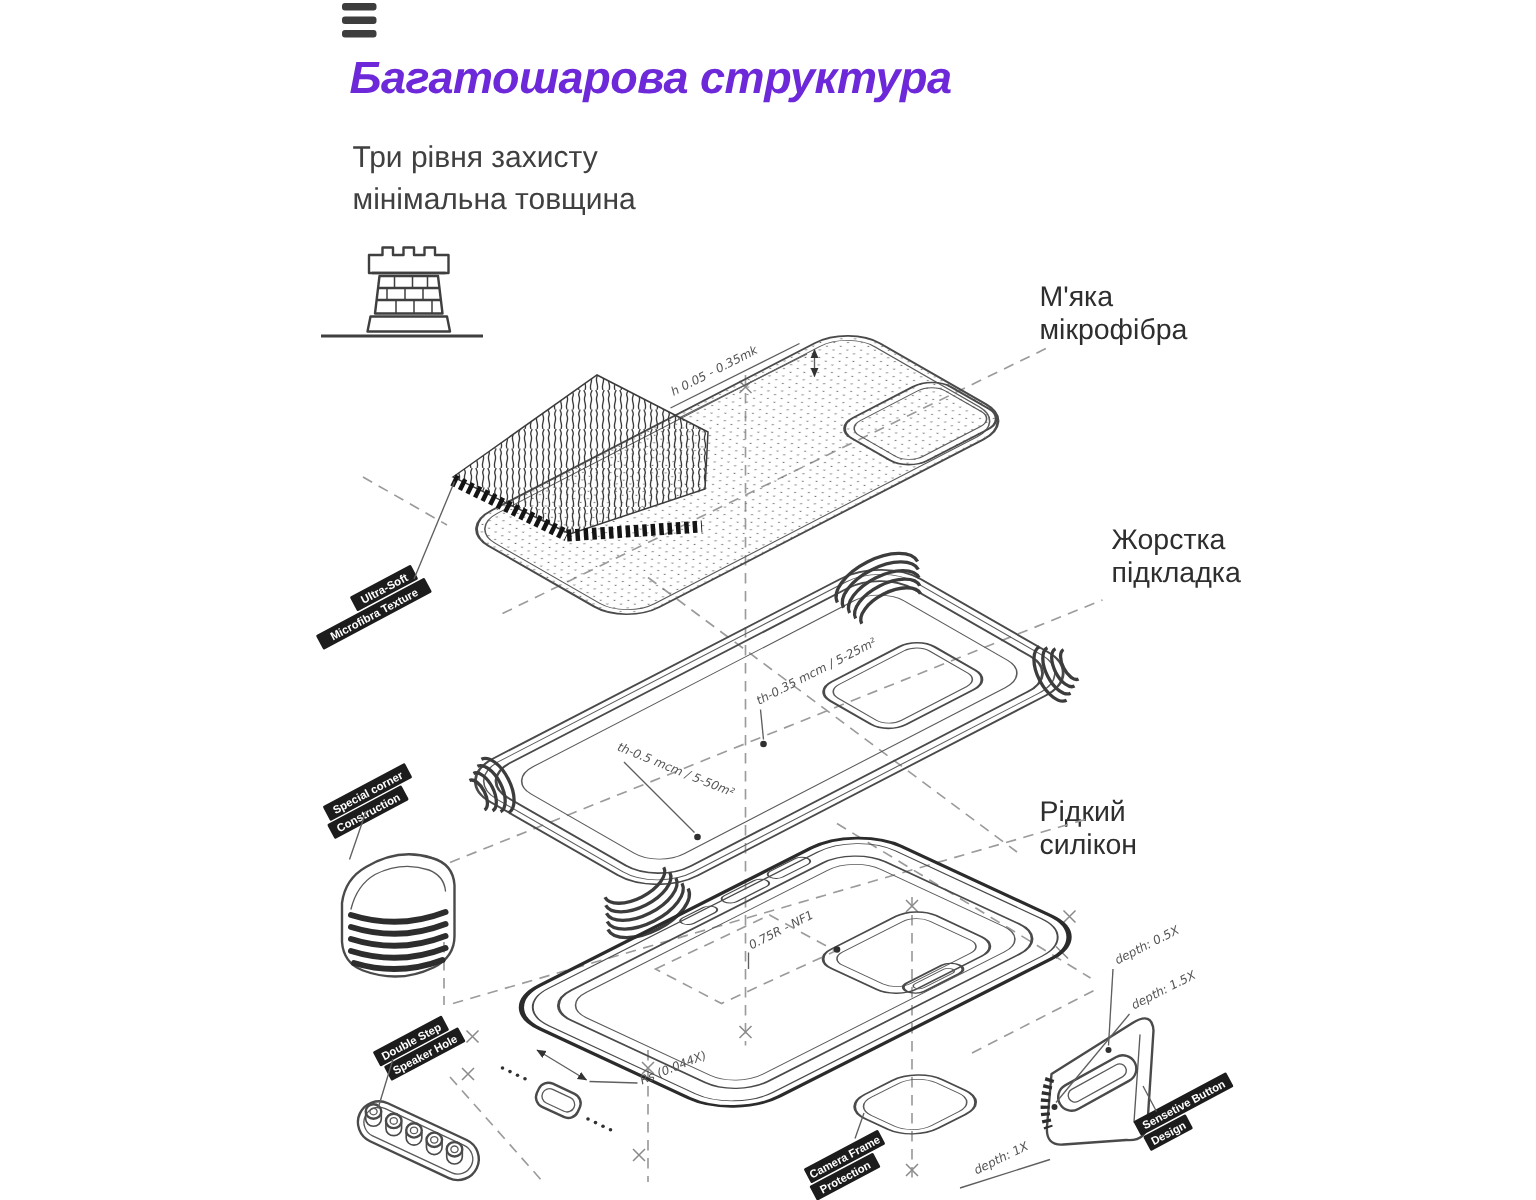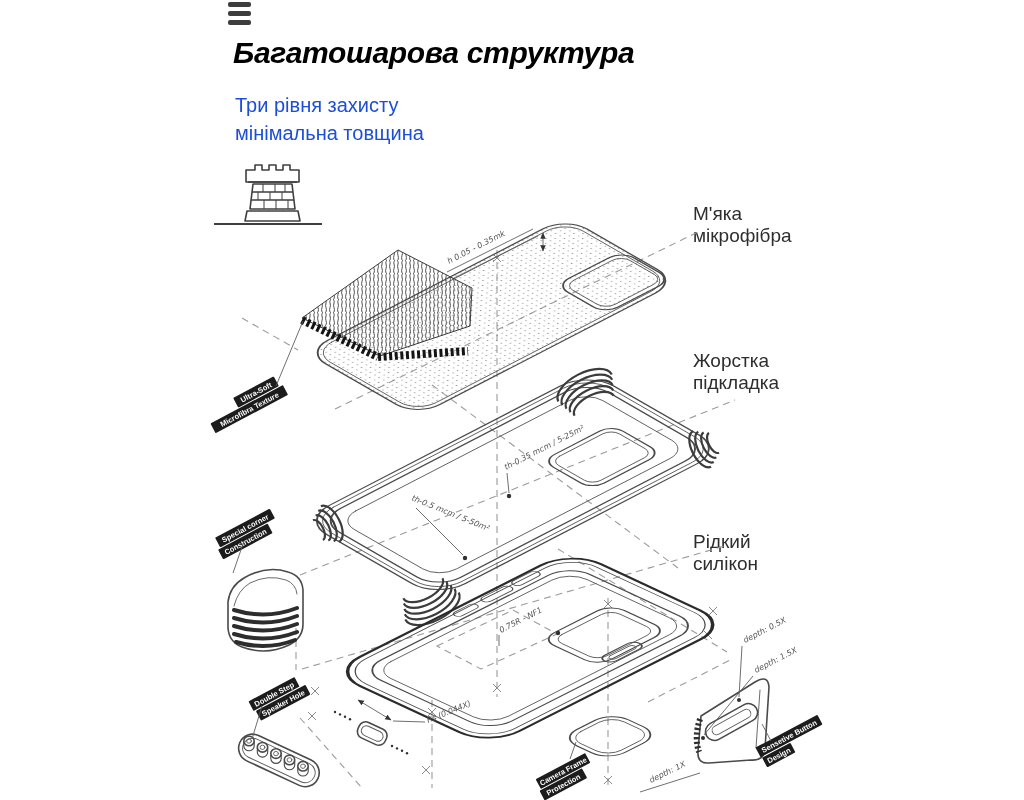--- a/index.html
+++ b/index.html
@@ -2,26 +2,26 @@
 <html><head>
 <meta charset="utf-8">
 <style>
   html,body{margin:0;padding:0;background:#fff;}
   .canvas{position:relative;width:1024px;height:800px;background:#ffffff;overflow:hidden;
           font-family:"Liberation Sans",sans-serif;color:#3a3a3a;}
   
   .menu{position:absolute;left:228px;top:2px;width:23px;}
   .menu i{display:block;height:5px;background:#3d3d3d;border-radius:2px;margin-bottom:4px;}
   .title{position:absolute;left:233px;top:36px;font-size:30px;font-weight:800;font-style:italic;
-         color:#000000;letter-spacing:-0.3px;white-space:nowrap;}
-  .subtitle{position:absolute;left:235px;top:92px;font-size:20px;line-height:1.38;color:#1d4ed8;
+         color:#6d28d9;letter-spacing:-0.3px;white-space:nowrap;}
+  .subtitle{position:absolute;left:235px;top:92px;font-size:20px;line-height:1.38;color:#404040;
             white-space:pre-line;}
   
   .mlabel{position:absolute;left:693px;font-size:19px;line-height:1.17;color:#2e2e2e;white-space:pre-line;}
-  .mlabel.l1{top:188px;margin-top:15px;} .mlabel.l2{top:350px;} .mlabel.l3{top:531px;}
+  .mlabel.l1{top:188px;} .mlabel.l2{top:350px;margin-left:48px;} .mlabel.l3{top:531px;}
   
   svg{position:absolute;left:0;top:0;}
   .ln{fill:none;stroke:#4a4a4a;stroke-width:1.6;stroke-linecap:round;stroke-linejoin:round;}
   .ln1{fill:none;stroke:#5a5a5a;stroke-width:0.9;stroke-linecap:round;}
   .ln2{fill:none;stroke:#4a4a4a;stroke-width:1.1;}
   .thick{fill:none;stroke:#2b2b2b;stroke-width:3;}
   .rib{fill:none;stroke:#3c3c3c;stroke-width:2.2;}
   .slot{fill:none;stroke:#2d2d2d;stroke-width:4;stroke-linecap:round;}
   .dsh{fill:none;stroke:#9b9b9b;stroke-width:1.1;stroke-dasharray:7 5;}
   .xmk{stroke:#8a8a8a;stroke-width:1;}

